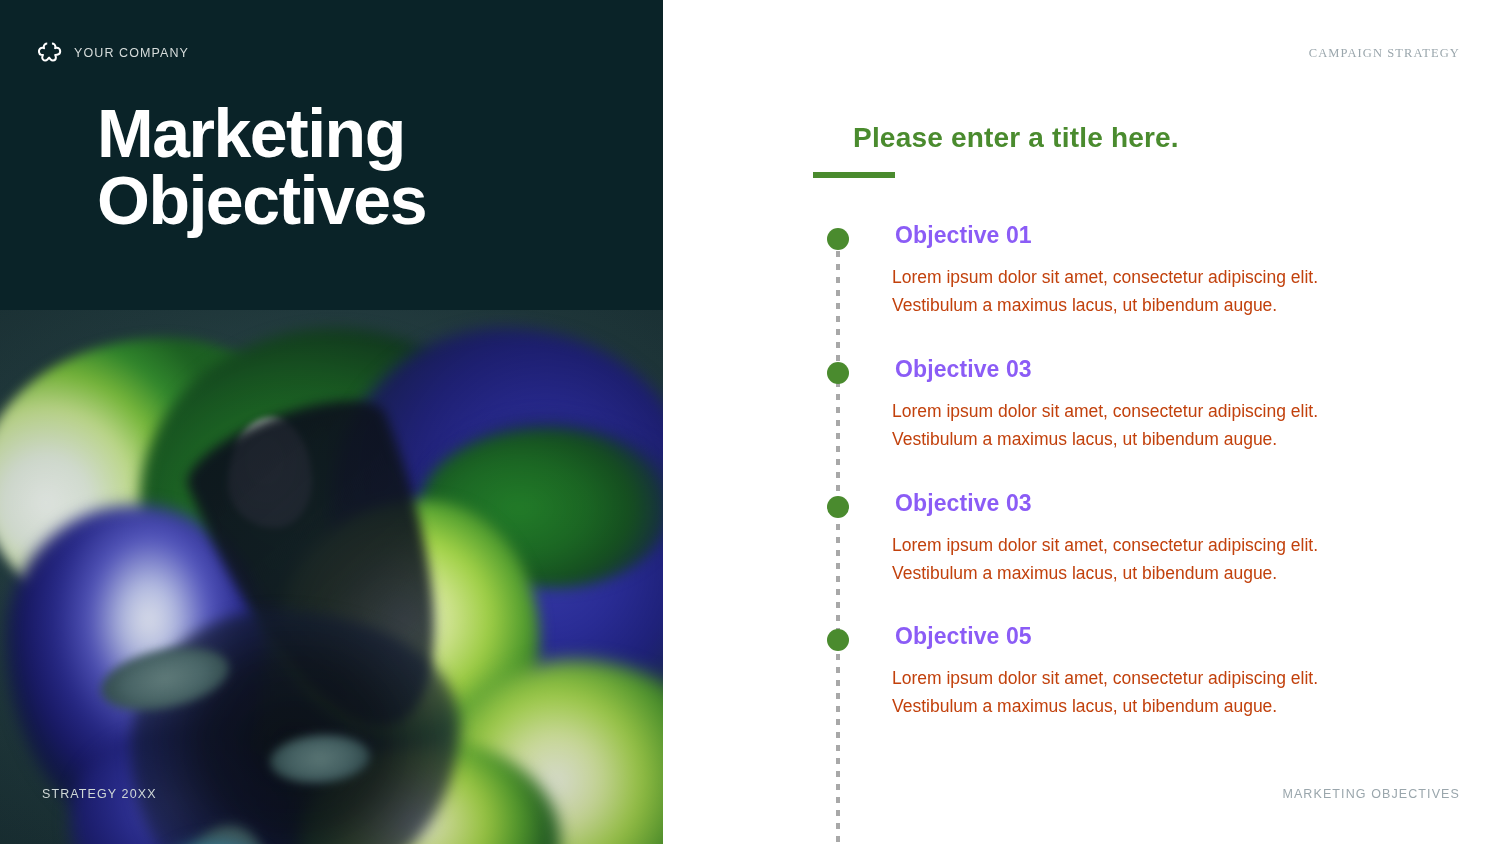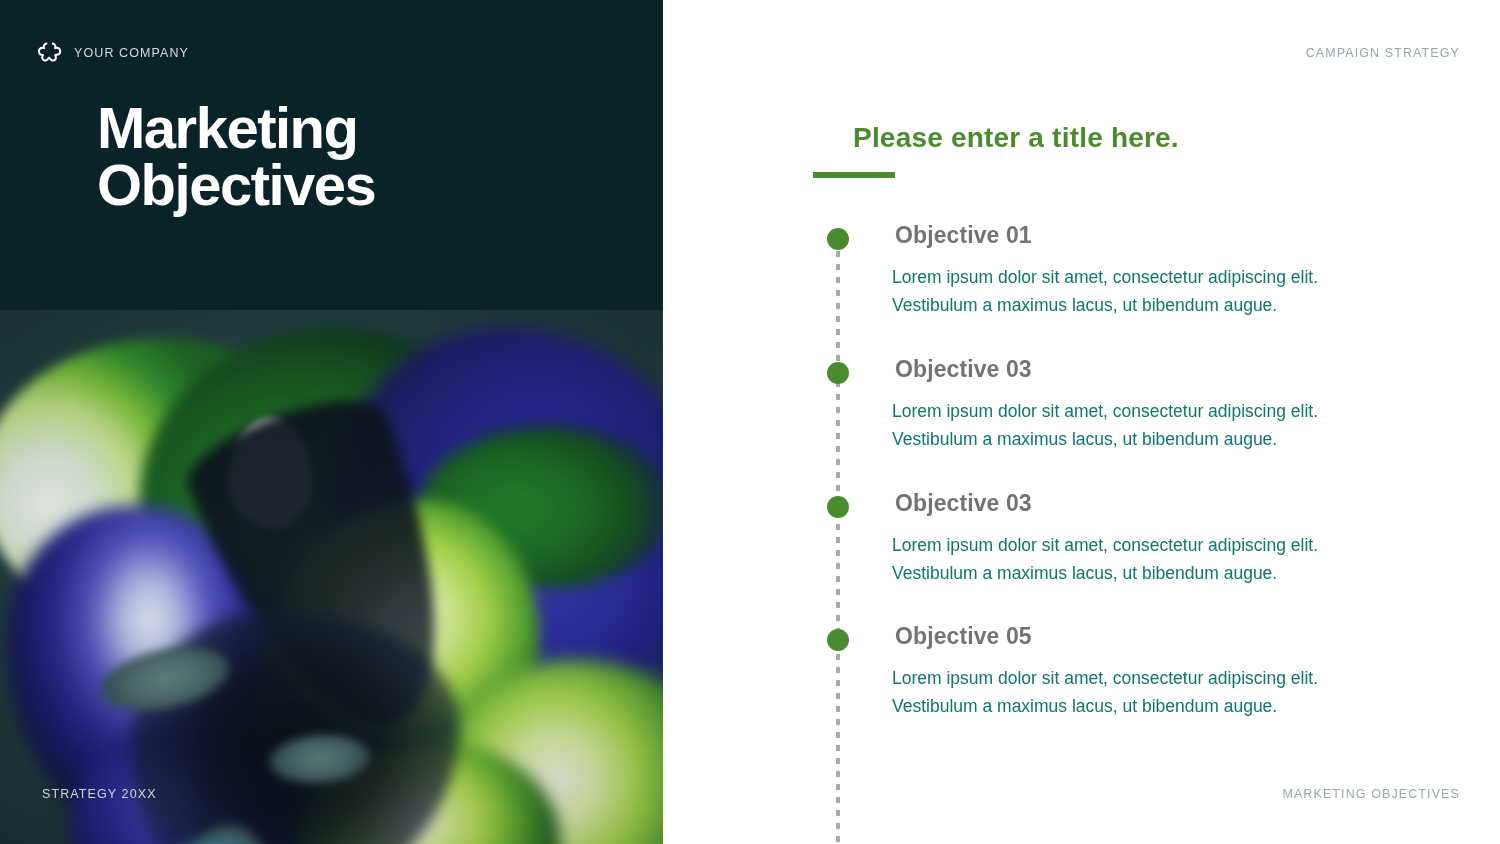--- a/index.html
+++ b/index.html
@@ -211,40 +211,41 @@
     color:#cfd7d6;
     font-size:12.5px;
     letter-spacing:1.1px;
     z-index:5;
     white-space:nowrap;
   }
   .hero-title {
     position:absolute; left:97px; top:100px;
     width:560px;
     color:#ffffff;
-    font-size:58px;
+    font-size:68px;
     font-weight:700;
     line-height:0.98;
     letter-spacing:-1.5px;
     z-index:5;
   }
   .hero-title .line { display:block; }
 
   
   .right-panel {
     position:absolute; left:683px; top:0;
     width:817px; height:844px;
     background:#ffffff;
   }
   .kicker {
     position:absolute; right:40px; top:46px;
     color:#9aa6ac;
     font-size:12.5px;
     letter-spacing:1.1px;
     white-space:nowrap;
+    font-family:Liberation Serif, serif;
   }
   .footer-note {
     position:absolute; right:40px; top:787px;
     color:#9aa6ac;
     font-size:12.5px;
     letter-spacing:1.1px;
     white-space:nowrap;
   }
   .section-title {
     position:absolute; left:130px; top:122px;
@@ -283,30 +284,30 @@
   .item-4 { top:418px; }
 
   .bullet {
     position:absolute; left:14px; top:6px;
     width:22px; height:22px;
     border-radius:50%;
     background:#4a8b2e;
   }
   .item-head {
     position:absolute; left:82px; top:0;
-    color:#737373;
+    color:#8b5cf6;
     font-size:23px;
     font-weight:700;
     letter-spacing:0.1px;
     white-space:nowrap;
   }
   .item-body {
     position:absolute; left:79px; top:41px;
     width:480px;
-    color:#0f766e;
+    color:#c2410c;
     font-size:17.5px;
     line-height:1.62;
     font-weight:400;
   }
 </style>
 </head>
 <body>
 
 <div class="slide">
 

